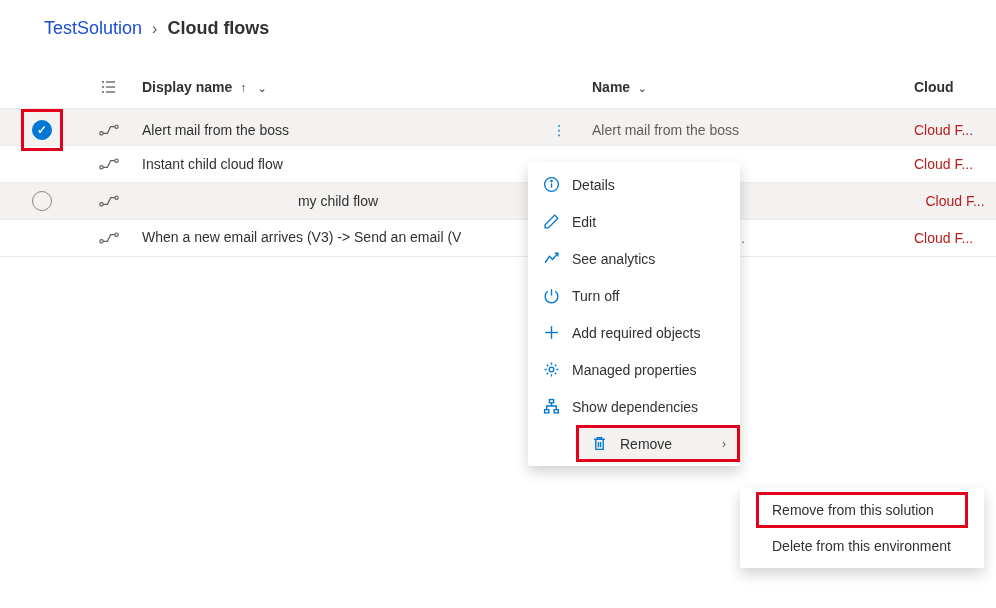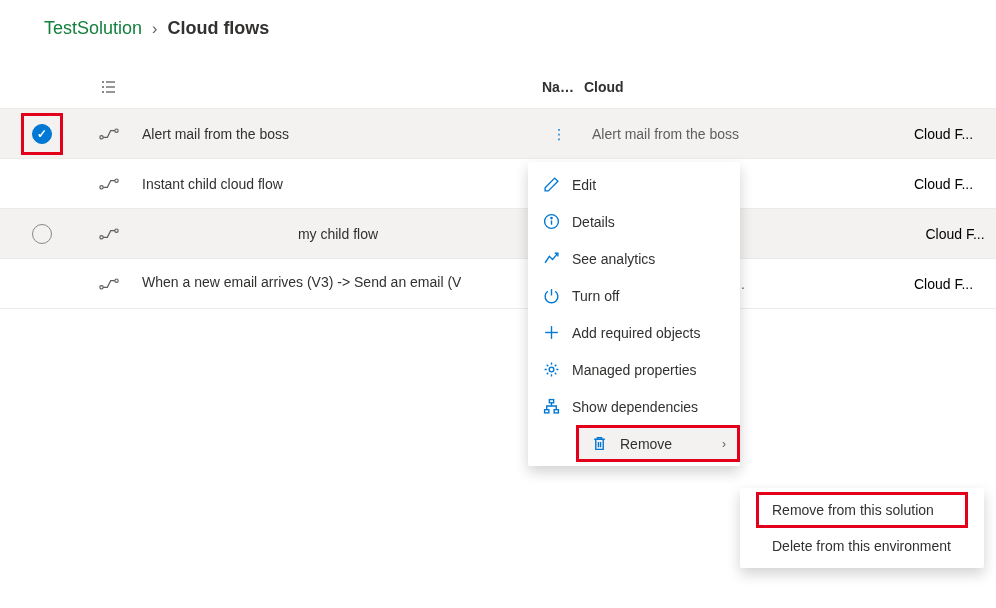--- a/index.html
+++ b/index.html
@@ -14,40 +14,40 @@
     overflow: hidden;
     position: relative;
   }
   .breadcrumb {
     display: flex;
     align-items: center;
     gap: 10px;
     padding: 18px 44px 6px;
     font-size: 18px;
   }
-  .breadcrumb .crumb-parent { color: #15803d; }
+  .breadcrumb .crumb-parent { color: #1d4ed8; }
   .breadcrumb .crumb-current { font-weight: 600; }
   .breadcrumb .chev { color: #605e5c; font-size: 16px; }
   .table {
     margin-top: 20px;
   }
   .header-row, .data-row {
     display: grid;
     grid-template-columns: 84px 50px 400px 50px 330px 82px;
     align-items: center;
-    height: 50px;
+    height: 37px;
     border-bottom: 1px solid #edebe9;
   }
   .header-row { font-weight: 600; border-top: none; height: 44px; }
   .col-check { display:flex; justify-content:center; }
   .col-icon { display:flex; justify-content:center; color:#605e5c; }
   .col-display { padding-left: 8px; }
   .col-more { display:flex; justify-content:center; }
   .col-name { padding-left: 8px; color:#605e5c; white-space:nowrap; overflow:hidden; text-overflow:ellipsis; }
-  .col-type { color:#000000; white-space:nowrap; overflow:hidden; text-overflow:ellipsis; }
+  .col-type { color:#b91c1c; white-space:nowrap; overflow:hidden; text-overflow:ellipsis; }
   .header-row .col-name, .header-row .col-type, .header-row .col-display { color:#323130; }
   .sort-arrow { font-size: 12px; margin: 0 4px; }
   .chev-down { font-size: 10px; color:#605e5c; margin-left:4px; }
   .data-row.selected { background:#f3f2f1; }
   .data-row.hovered { background:#f3f2f1;text-align:center; }
   .flow-icon svg { width:20px; height:14px; }
   .check-circle {
     width:20px; height:20px; border-radius:50%;
     border:1px solid #8a8886; display:flex; align-items:center; justify-content:center;
   }
@@ -113,20 +113,25 @@
     <div class="col-icon list-icon">
       <svg viewBox="0 0 16 16" fill="none" stroke="#605e5c" stroke-width="1.3">
         <line x1="2" y1="3" x2="2" y2="3" stroke-linecap="round" stroke-width="2"></line>
         <line x1="5" y1="3" x2="14" y2="3"></line>
         <line x1="2" y1="8" x2="2" y2="8" stroke-linecap="round" stroke-width="2"></line>
         <line x1="5" y1="8" x2="14" y2="8"></line>
         <line x1="2" y1="13" x2="2" y2="13" stroke-linecap="round" stroke-width="2"></line>
         <line x1="5" y1="13" x2="14" y2="13"></line>
       </svg>
     </div>
+    <div class="col-display">
+      <span>Display name</span>
+      <span class="sort-arrow">↑</span>
+      <span class="chev-down">⌄</span>
+    </div>
     <div class="col-more"></div>
     <div class="col-name">
       <span>Name</span>
       <span class="chev-down">⌄</span>
     </div>
     <div class="col-type">
       <span>Cloud</span>
     </div>
   </div>
 
@@ -196,34 +201,34 @@
     <div class="col-more"></div>
     <div class="col-name">es (V3) -&gt; Send an em...</div>
     <div class="col-type">Cloud F...</div>
   </div>
 </div>
 
 <div class="ctx-menu">
   <div class="ctx-item">
     <span class="ico">
         <svg viewBox="0 0 16 16" fill="none" stroke="#0078d4" stroke-width="1.3">
-          <path d="M11 2l3 3L5 14H2v-3L11 2z"></path>
-        </svg>
-      </span>
-    <span class="lbl">Edit</span>
-  </div>
-  <div class="ctx-item">
-    <span class="ico">
-        <svg viewBox="0 0 16 16" fill="none" stroke="#0078d4" stroke-width="1.3">
           <circle cx="8" cy="8" r="6.5"></circle>
           <line x1="8" y1="7" x2="8" y2="11"></line>
           <circle cx="8" cy="4.8" r="0.6" fill="#0078d4"></circle>
         </svg>
       </span>
     <span class="lbl">Details</span>
+  </div>
+  <div class="ctx-item">
+    <span class="ico">
+        <svg viewBox="0 0 16 16" fill="none" stroke="#0078d4" stroke-width="1.3">
+          <path d="M11 2l3 3L5 14H2v-3L11 2z"></path>
+        </svg>
+      </span>
+    <span class="lbl">Edit</span>
   </div>
   <div class="ctx-item">
     <span class="ico">
         <svg viewBox="0 0 16 16" fill="none" stroke="#0078d4" stroke-width="1.3">
           <polyline points="2,12 6,6 9,9 14,3"></polyline>
           <polyline points="11,3 14,3 14,6"></polyline>
         </svg>
       </span>
     <span class="lbl">See analytics</span>
   </div>

